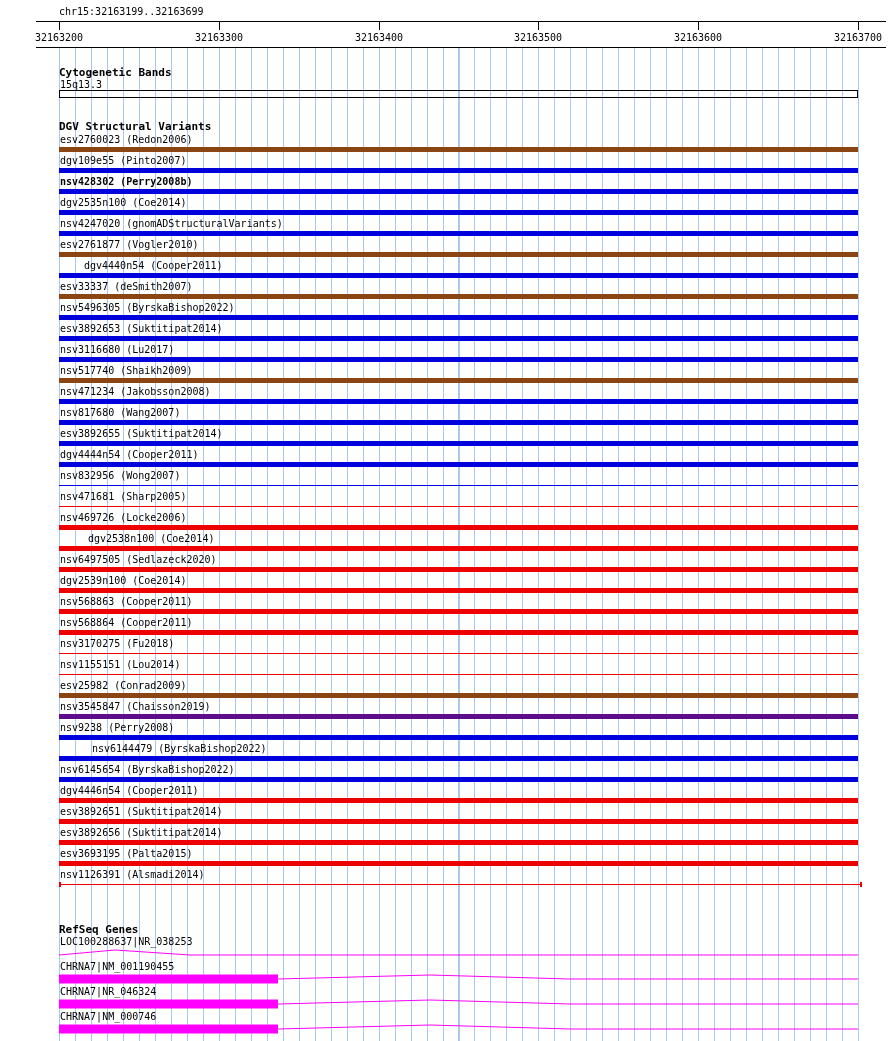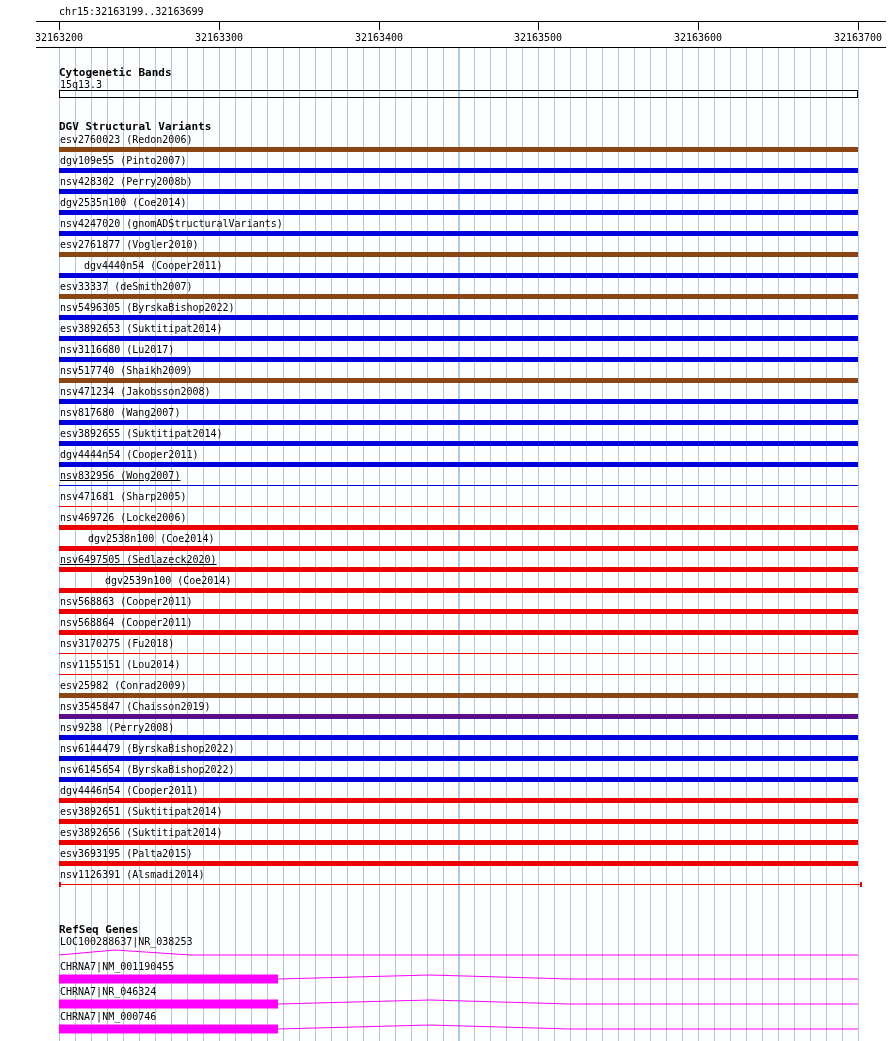--- a/index.html
+++ b/index.html
@@ -46,21 +46,21 @@
     <div class="tick" style="left: 538px;"></div>
     <div class="tick-label" style="left: 538px;">32163500</div>
     <div class="tick" style="left: 698px;"></div>
     <div class="tick-label" style="left: 698px;">32163600</div>
     <div class="tick" style="left: 858px;"></div>
     <div class="tick-label" style="left: 858px;">32163700</div>
     <div class="track-label" style="top: 134px;">esv2760023 (Redon2006)</div>
     <div class="bar" style="top: 147px; height: 5px; background: rgb(139, 69, 19);"></div>
     <div class="track-label" style="top: 155px;">dgv109e55 (Pinto2007)</div>
     <div class="bar" style="top: 168px; height: 5px; background: rgb(0, 0, 221);"></div>
-    <div class="track-label" style="top: 176px;">nsv428302 (Perry2008b)</div>
+    <div class="track-label" style="top: 176px; font-weight: bold;">nsv428302 (Perry2008b)</div>
     <div class="bar" style="top: 189px; height: 5px; background: rgb(0, 0, 221);"></div>
     <div class="track-label" style="top: 197px;">dgv2535n100 (Coe2014)</div>
     <div class="bar" style="top: 210px; height: 5px; background: rgb(0, 0, 221);"></div>
     <div class="track-label" style="top: 218px;">nsv4247020 (gnomADStructuralVariants)</div>
     <div class="bar" style="top: 231px; height: 5px; background: rgb(0, 0, 221);"></div>
     <div class="track-label" style="top: 239px;">esv2761877 (Vogler2010)</div>
     <div class="bar" style="top: 252px; height: 5px; background: rgb(139, 69, 19);"></div>
     <div class="track-label" style="top: 260px; margin-left: 24px;">dgv4440n54 (Cooper2011)</div>
     <div class="bar" style="top: 273px; height: 5px; background: rgb(0, 0, 221);"></div>
     <div class="track-label" style="top: 281px;">esv33337 (deSmith2007)</div>
@@ -74,47 +74,47 @@
     <div class="track-label" style="top: 365px;">nsv517740 (Shaikh2009)</div>
     <div class="bar" style="top: 378px; height: 5px; background: rgb(139, 69, 19);"></div>
     <div class="track-label" style="top: 386px;">nsv471234 (Jakobsson2008)</div>
     <div class="bar" style="top: 399px; height: 5px; background: rgb(0, 0, 221);"></div>
     <div class="track-label" style="top: 407px;">nsv817680 (Wang2007)</div>
     <div class="bar" style="top: 420px; height: 5px; background: rgb(0, 0, 221);"></div>
     <div class="track-label" style="top: 428px;">esv3892655 (Suktitipat2014)</div>
     <div class="bar" style="top: 441px; height: 5px; background: rgb(0, 0, 221);"></div>
     <div class="track-label" style="top: 449px;">dgv4444n54 (Cooper2011)</div>
     <div class="bar" style="top: 462px; height: 5px; background: rgb(0, 0, 221);"></div>
-    <div class="track-label" style="top: 470px; text-decoration: underline;">nsv832956 (Wong2007)</div>
+    <div class="track-label" style="top: 470px;">nsv832956 (Wong2007)</div>
     <div class="bar" style="top: 485px; height: 1px; background: rgb(0, 0, 221);"></div>
     <div class="track-label" style="top: 491px;">nsv471681 (Sharp2005)</div>
     <div class="bar" style="top: 506px; height: 1px; background: rgb(238, 0, 0);"></div>
     <div class="track-label" style="top: 512px;">nsv469726 (Locke2006)</div>
     <div class="bar" style="top: 525px; height: 5px; background: rgb(238, 0, 0);"></div>
     <div class="track-label" style="top: 533px; margin-left: 28px;">dgv2538n100 (Coe2014)</div>
     <div class="bar" style="top: 546px; height: 5px; background: rgb(238, 0, 0);"></div>
-    <div class="track-label" style="top: 554px; text-decoration: underline;">nsv6497505 (Sedlazeck2020)</div>
+    <div class="track-label" style="top: 554px;">nsv6497505 (Sedlazeck2020)</div>
     <div class="bar" style="top: 567px; height: 5px; background: rgb(238, 0, 0);"></div>
-    <div class="track-label" style="top: 575px; margin-left: 45px;">dgv2539n100 (Coe2014)</div>
+    <div class="track-label" style="top: 575px;">dgv2539n100 (Coe2014)</div>
     <div class="bar" style="top: 588px; height: 5px; background: rgb(238, 0, 0);"></div>
     <div class="track-label" style="top: 596px;">nsv568863 (Cooper2011)</div>
     <div class="bar" style="top: 609px; height: 5px; background: rgb(238, 0, 0);"></div>
     <div class="track-label" style="top: 617px;">nsv568864 (Cooper2011)</div>
     <div class="bar" style="top: 630px; height: 5px; background: rgb(238, 0, 0);"></div>
     <div class="track-label" style="top: 638px;">nsv3170275 (Fu2018)</div>
     <div class="bar" style="top: 653px; height: 1px; background: rgb(238, 0, 0);"></div>
     <div class="track-label" style="top: 659px;">nsv1155151 (Lou2014)</div>
     <div class="bar" style="top: 674px; height: 1px; background: rgb(238, 0, 0);"></div>
     <div class="track-label" style="top: 680px;">esv25982 (Conrad2009)</div>
     <div class="bar" style="top: 693px; height: 5px; background: rgb(139, 69, 19);"></div>
     <div class="track-label" style="top: 701px;">nsv3545847 (Chaisson2019)</div>
     <div class="bar" style="top: 714px; height: 5px; background: rgb(92, 13, 140);"></div>
     <div class="track-label" style="top: 722px; text-align: right;">nsv9238 (Perry2008)</div>
     <div class="bar" style="top: 735px; height: 5px; background: rgb(0, 0, 221);"></div>
-    <div class="track-label" style="top: 743px;">nsv6144479 (ByrskaBishop2022)</div>
+    <div class="track-label" style="top: 743px; margin-left: 32px;">nsv6144479 (ByrskaBishop2022)</div>
     <div class="bar" style="top: 756px; height: 5px; background: rgb(0, 0, 221);"></div>
     <div class="track-label" style="top: 764px;">nsv6145654 (ByrskaBishop2022)</div>
     <div class="bar" style="top: 777px; height: 5px; background: rgb(0, 0, 221);"></div>
     <div class="track-label" style="top: 785px;">dgv4446n54 (Cooper2011)</div>
     <div class="bar" style="top: 798px; height: 5px; background: rgb(238, 0, 0);"></div>
     <div class="track-label" style="top: 806px;">esv3892651 (Suktitipat2014)</div>
     <div class="bar" style="top: 819px; height: 5px; background: rgb(238, 0, 0);"></div>
     <div class="track-label" style="top: 827px;">esv3892656 (Suktitipat2014)</div>
     <div class="bar" style="top: 840px; height: 5px; background: rgb(238, 0, 0);"></div>
     <div class="track-label" style="top: 848px;">esv3693195 (Palta2015)</div>

